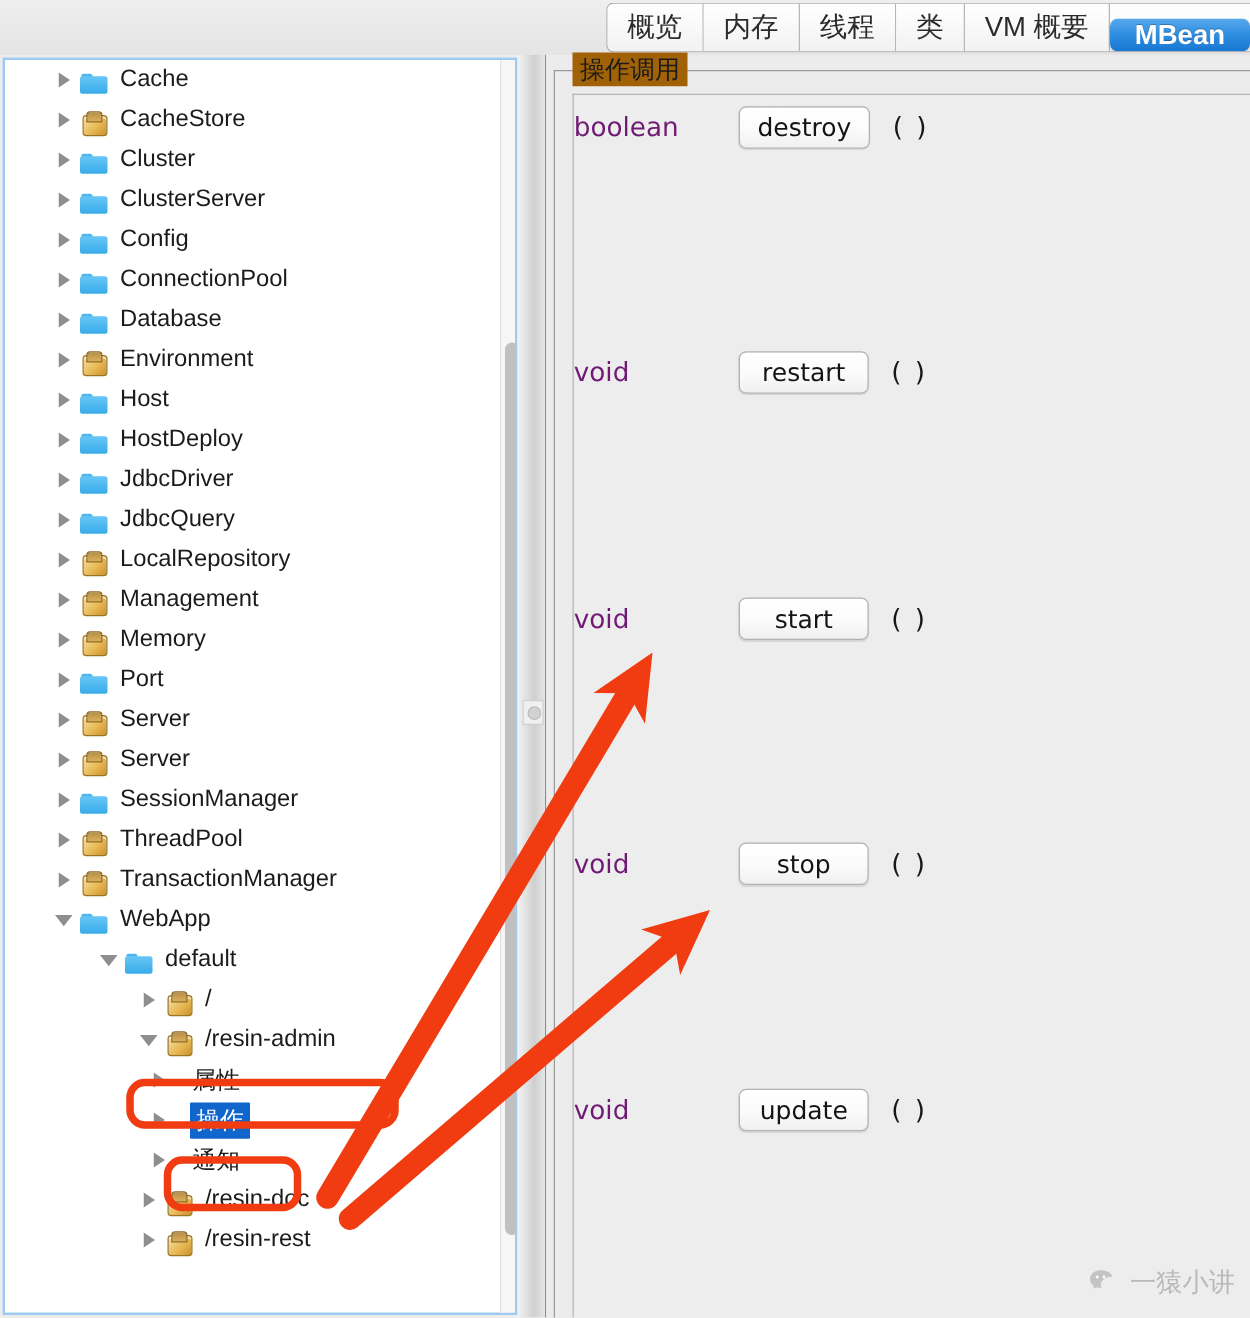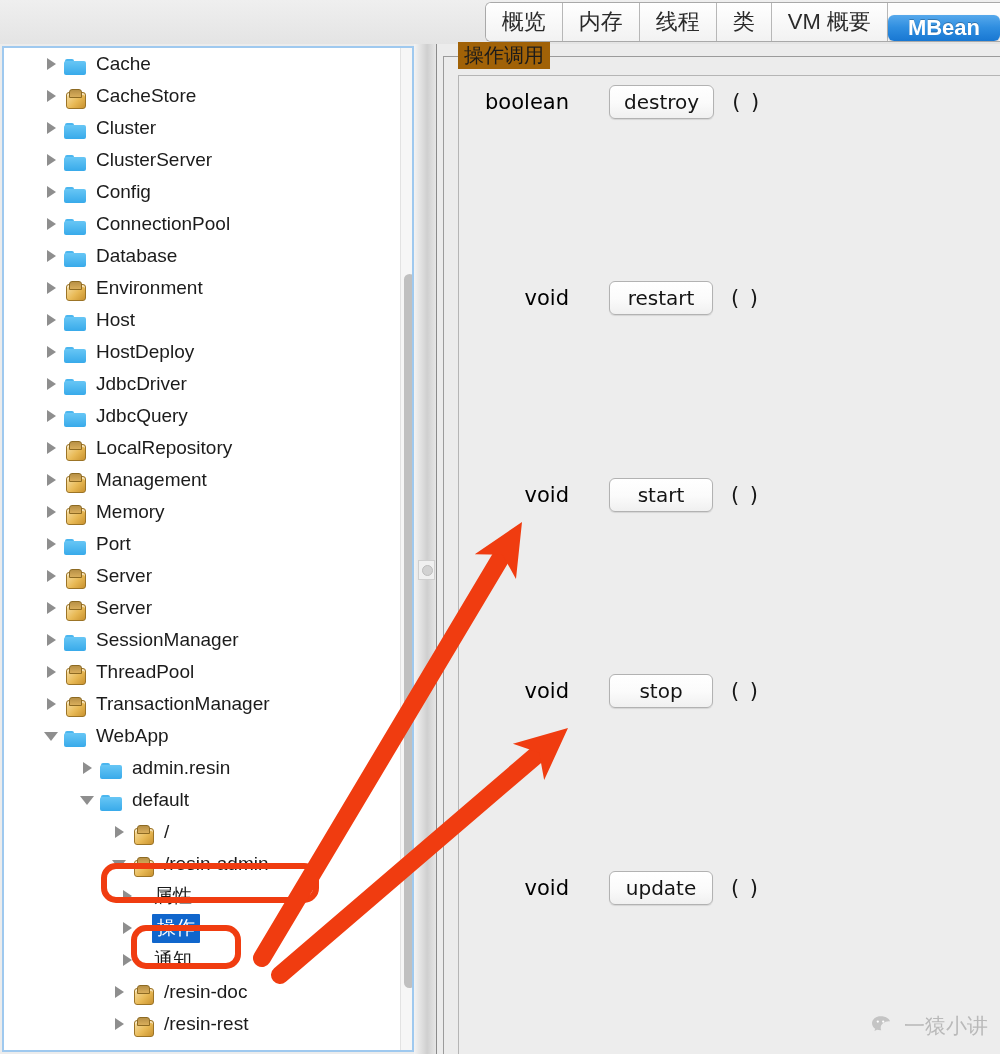--- a/index.html
+++ b/index.html
@@ -154,22 +154,22 @@
   #opslist{
     position:absolute;left:14px;top:18px;right:0;bottom:0;
     background:#ededed;border:1px solid #b5b5b5;border-right:none;
     overflow:hidden;
   }
   .oprow{
     position:absolute;left:0;width:100%;height:40px;
     display:flex;align-items:center;
   }
   .rettype{
-    width:110px;text-align:right;padding-right:40px;
-    font-size:21px;color:#000000;
+    width:110px;text-align:left;padding-right:22px;
+    font-size:21px;color:#701a75;
     font-family:"DejaVu Sans","Liberation Sans",sans-serif;
   }
   .opbtn{
     min-width:104px;height:34px;padding:0 14px;
     display:flex;align-items:center;justify-content:center;
     background:linear-gradient(180deg,#ffffff 0%,#fbfbfb 52%,#f0f0f0 100%);
     border:1px solid #b2b2b2;border-radius:6px;
     box-shadow:0 1px 1px rgba(0,0,0,.10);
     font-size:20px;color:#141414;cursor:default;
     font-family:"DejaVu Sans","Liberation Sans",sans-serif;
@@ -354,27 +354,20 @@
           </span>
           <span class="ico bean"></span>
           <span class="label">TransactionManager</span>
         </div>
         <div class="node d0">
           <span class="twisty open">
             <i></i>
           </span>
           <span class="ico folder"></span>
           <span class="label">WebApp</span>
-        </div>
-        <div class="node d1">
-          <span class="twisty">
-            <i></i>
-          </span>
-          <span class="ico folder"></span>
-          <span class="label">admin.resin</span>
         </div>
         <div class="node d1">
           <span class="twisty open">
             <i></i>
           </span>
           <span class="ico folder"></span>
           <span class="label">default</span>
         </div>
         <div class="node d2">
           <span class="twisty">

